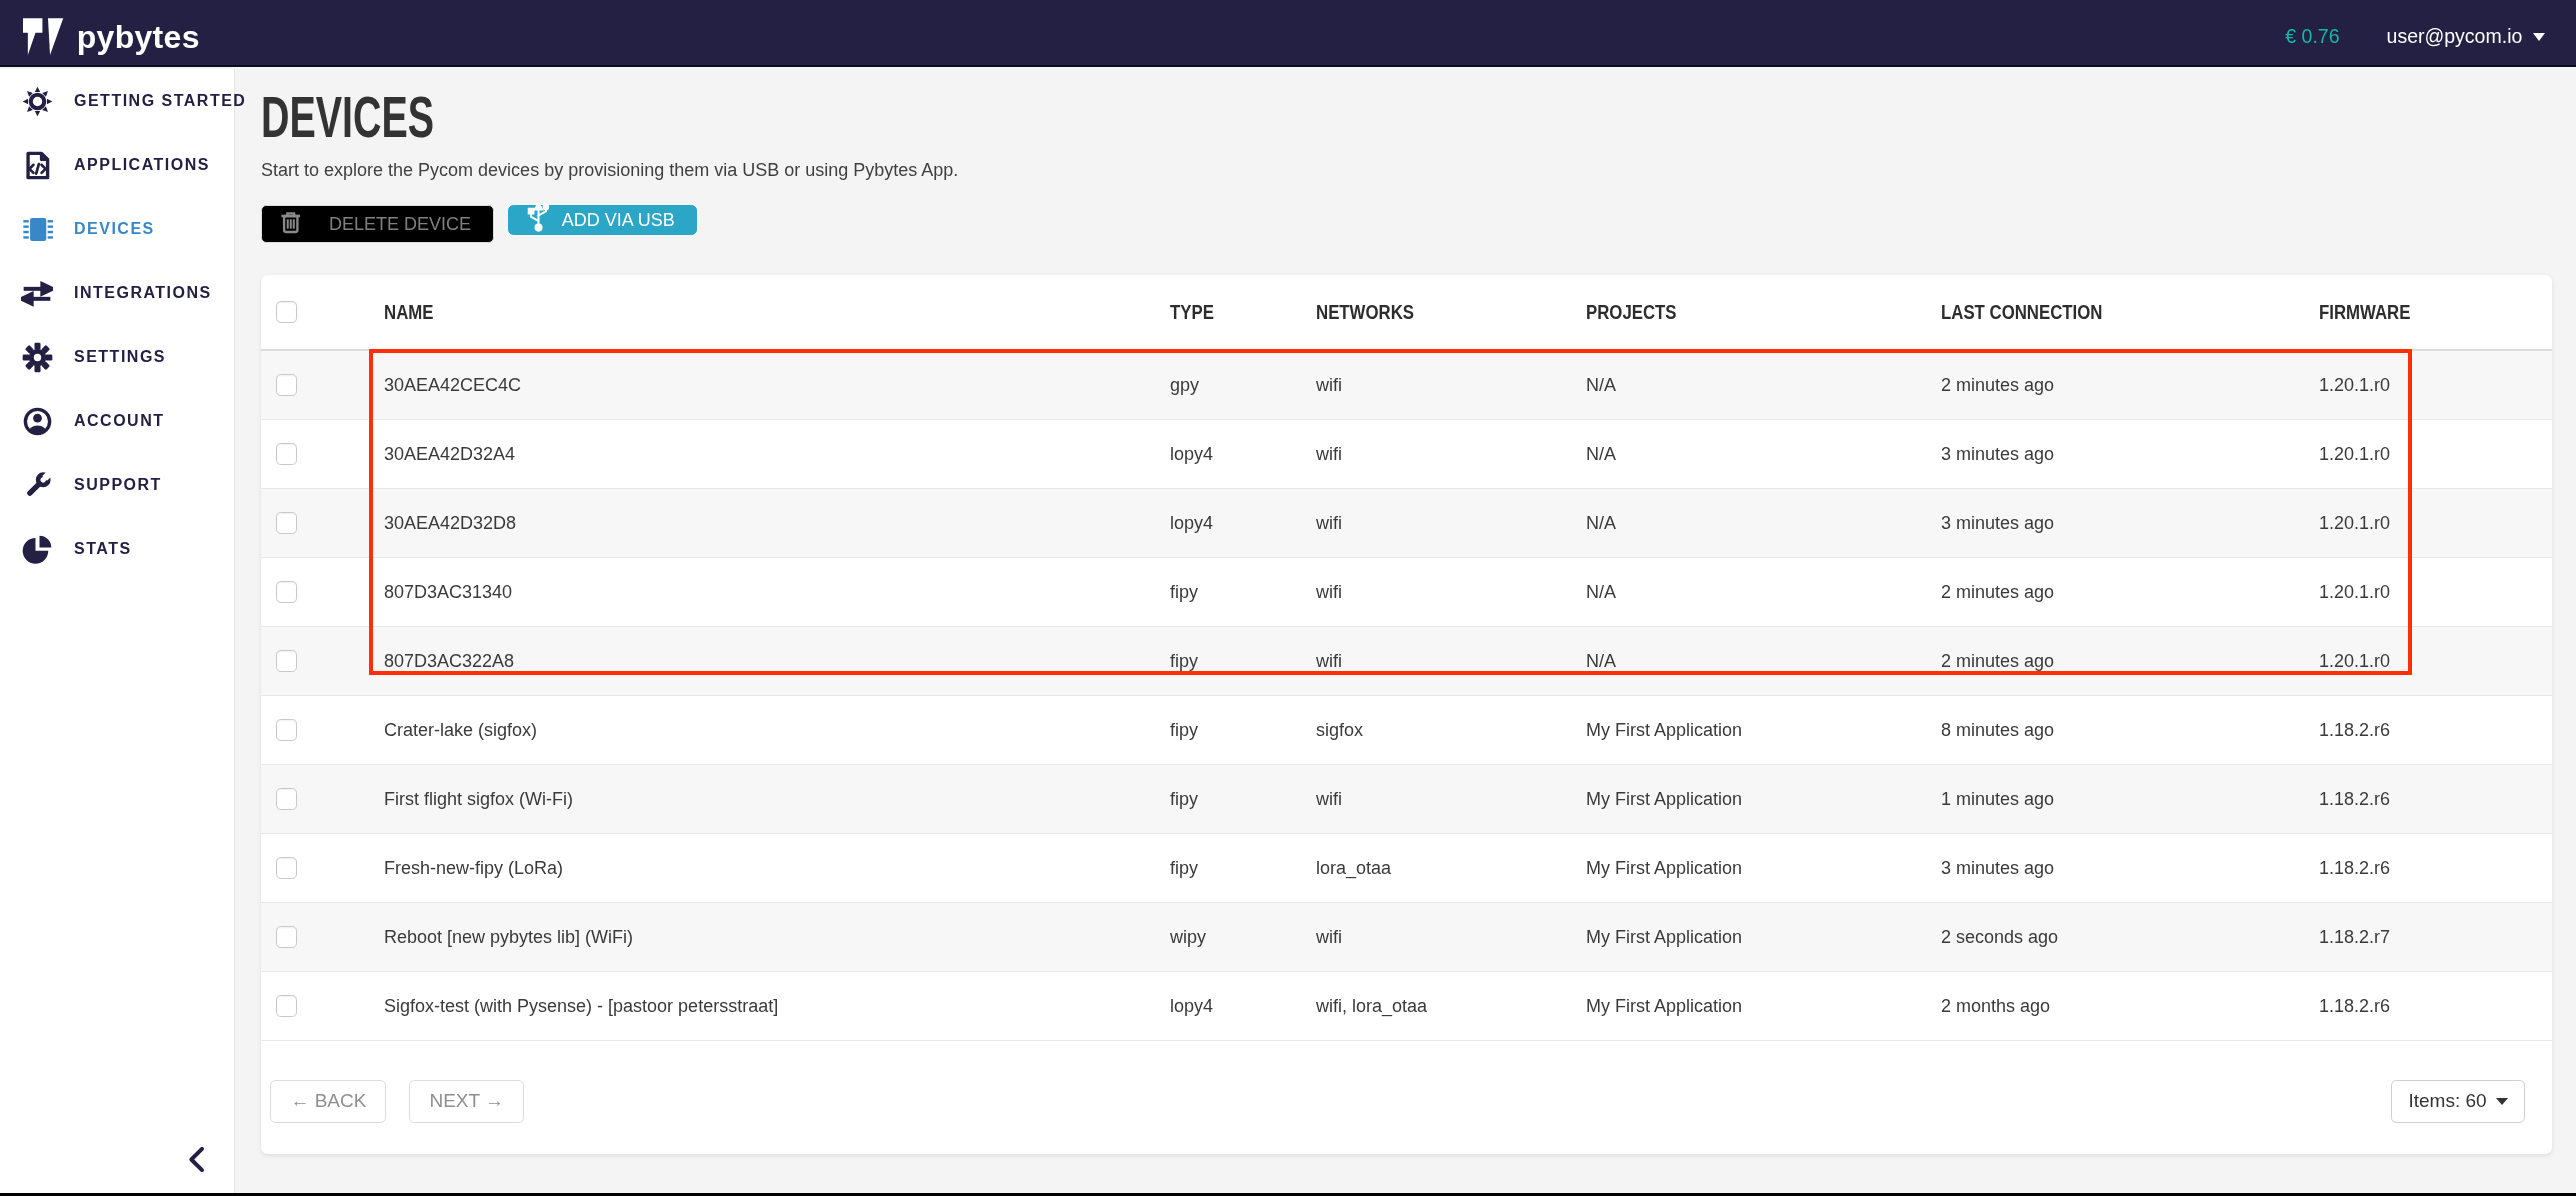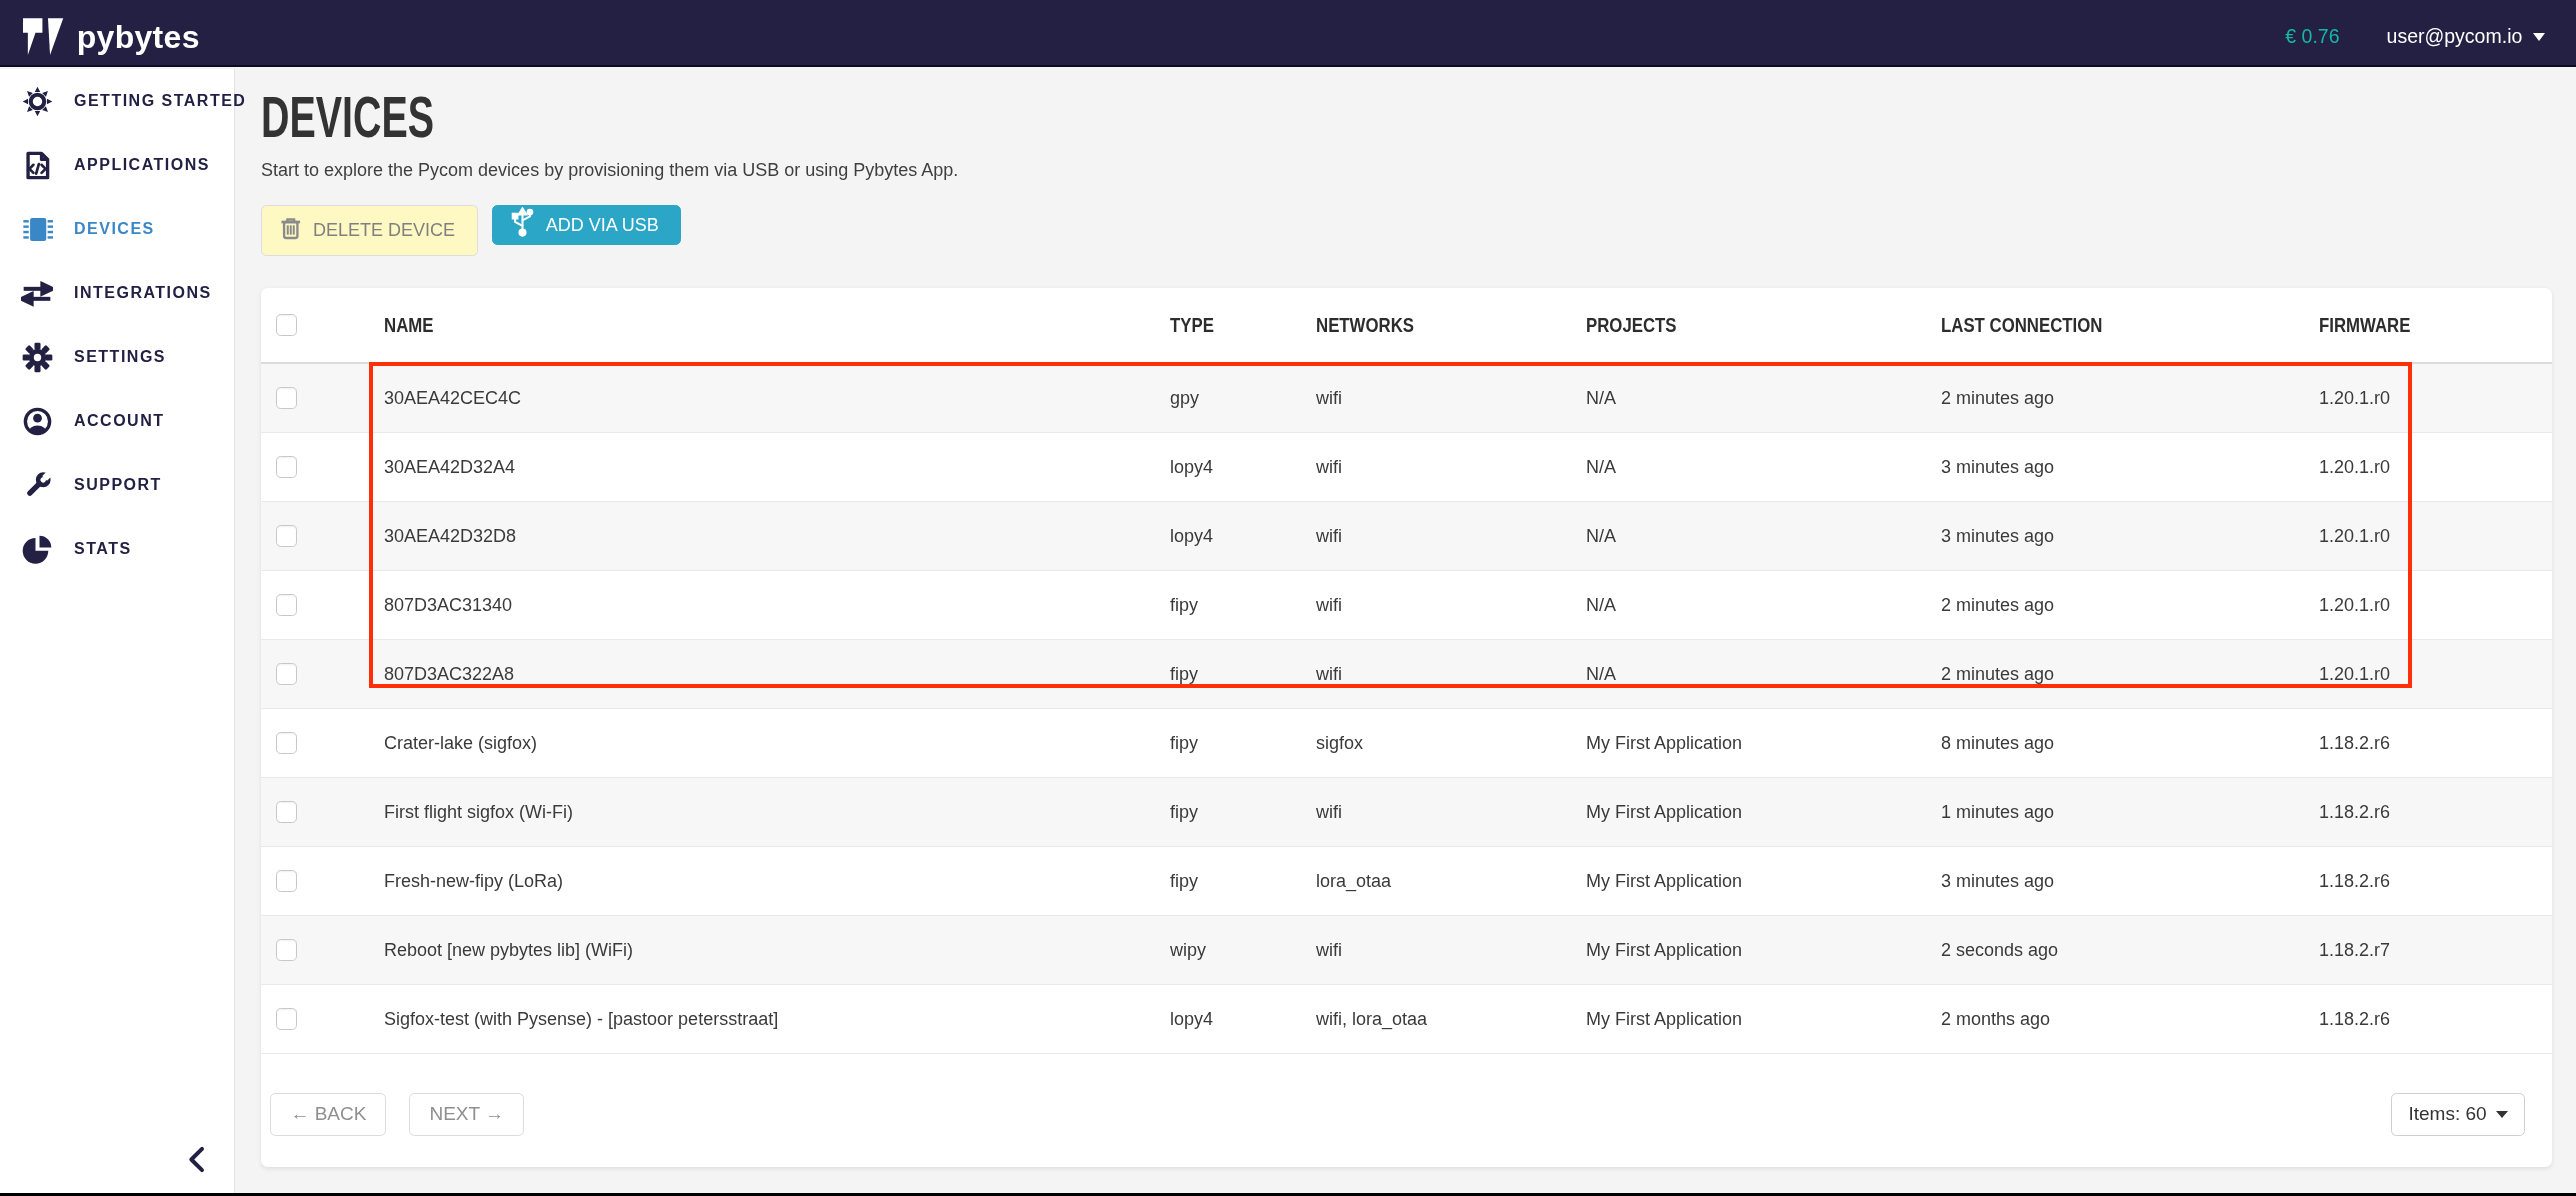--- a/index.html
+++ b/index.html
@@ -35,22 +35,22 @@
   .collapse-btn{position:absolute;bottom:19px;right:23px;width:29.5px;height:29.5px;display:flex;align-items:center;justify-content:center;cursor:pointer;}
   
   .main{position:absolute;left:236px;top:69px;right:0;bottom:2.7px;padding:20px 25.5px 0 25px;box-sizing:border-box;}
   .page-title{
     margin:0;font-size:58px;font-weight:700;color:#333333;line-height:.95;
     transform:scaleX(.68);transform-origin:left bottom;white-space:nowrap;
   }
   .subtitle{margin:16px 0 0 0;font-size:18px;color:#3f3f3f;}
   .toolbar{margin-top:24px;display:flex;gap:14.8px;}
   .btn{display:flex;align-items:center;justify-content:center;border-radius:5.4px;cursor:pointer;box-sizing:border-box;white-space:nowrap;}
-  .btn-delete{height:51px;padding:0 21.5px 0 17.5px;background:#fef9c3;border:1.3px solid #dddddd;color:#808080;font-size:18px;gap:12px;}
-  .btn-add{height:40px;padding:0 21.5px 0 16px;background:#2ba6c6;border:1.3px solid #2ba6c6;color:#ffffff;font-size:18px;font-weight:500;gap:9.4px;}
+  .btn-delete{height:38px;padding:0 21.5px 0 17.5px;background:#000000;border:1.3px solid #dddddd;color:#808080;font-size:18px;gap:28px;}
+  .btn-add{height:30px;padding:0 21.5px 0 16px;background:#2ba6c6;border:1.3px solid #2ba6c6;color:#ffffff;font-size:18px;font-weight:500;gap:9.4px;}
   
   .panel{
     margin-top:32px;position:relative;width:2291px;height:879px;box-sizing:border-box;
     background:#ffffff;border-radius:6.7px;box-shadow:0 1.3px 4px rgba(0,0,0,.09);
   }
   .grid-cols{display:grid;grid-template-columns:123px 786px 146px 270px 355px 378px 233px;align-items:center;}
   .thead{height:74px;border-bottom:2px solid #dcdcdc;}
   .th{font-size:21px;font-weight:700;color:#2d2d2d;overflow:visible;}
   .th span{display:inline-block;transform:scaleX(.8);transform-origin:left center;white-space:nowrap;}
   .row{height:68px;border-bottom:1.3px solid #e8e8e8;font-size:18px;color:#3a3a3a;}

